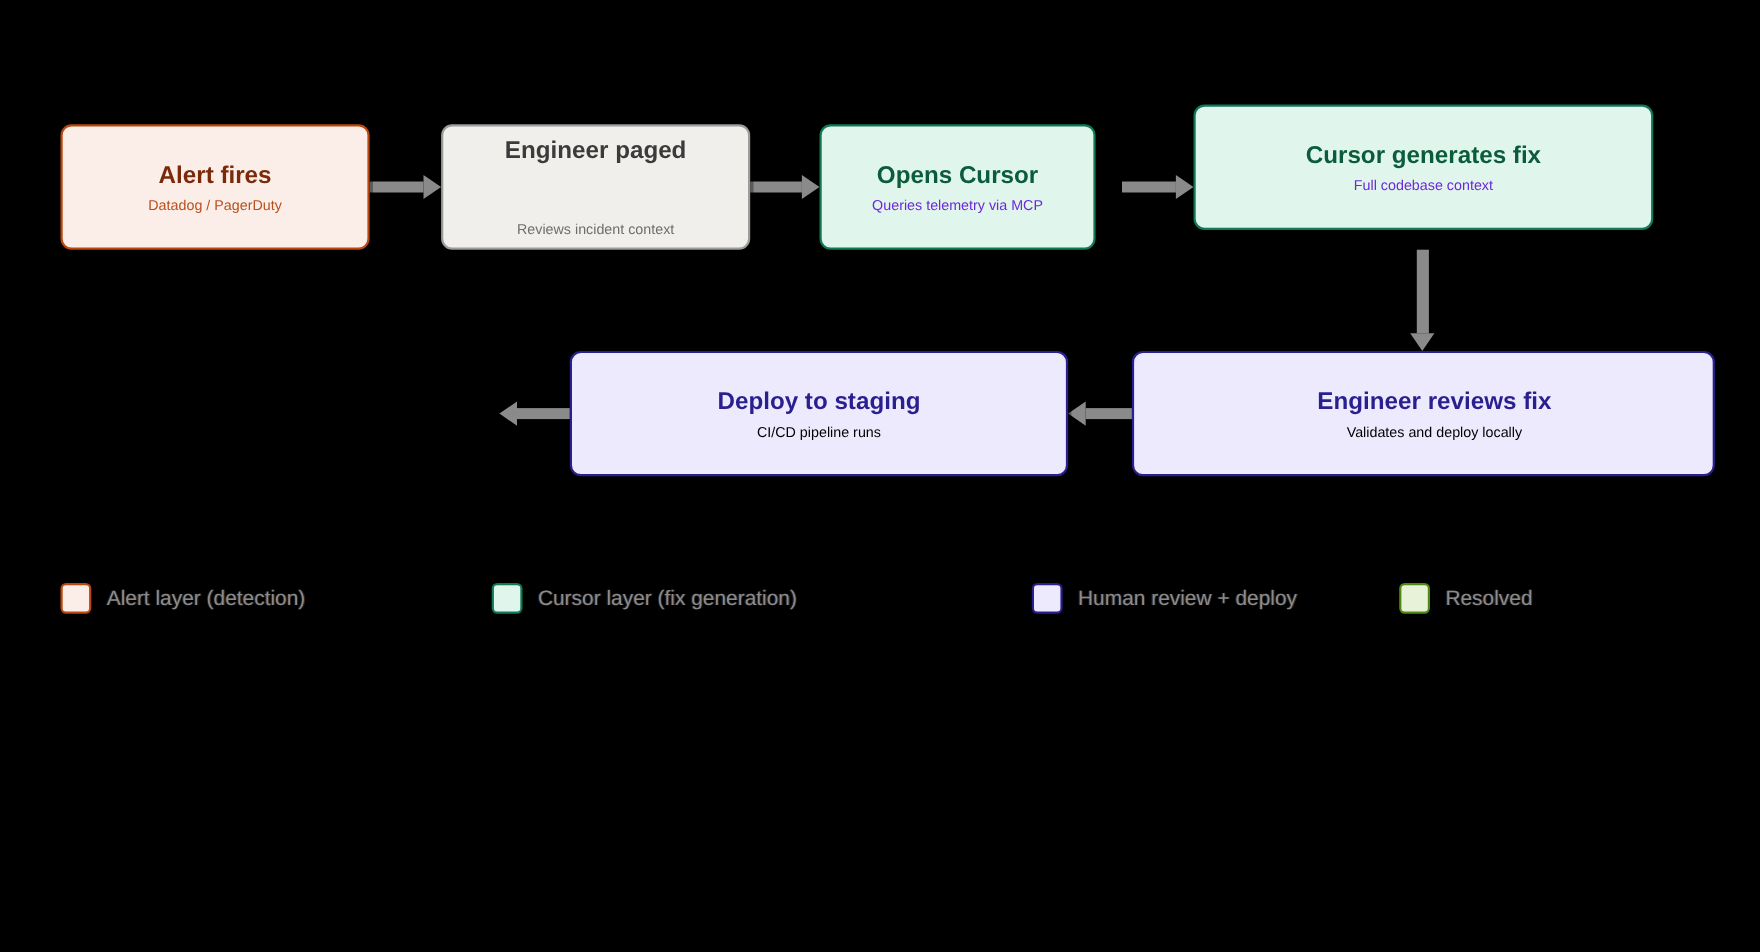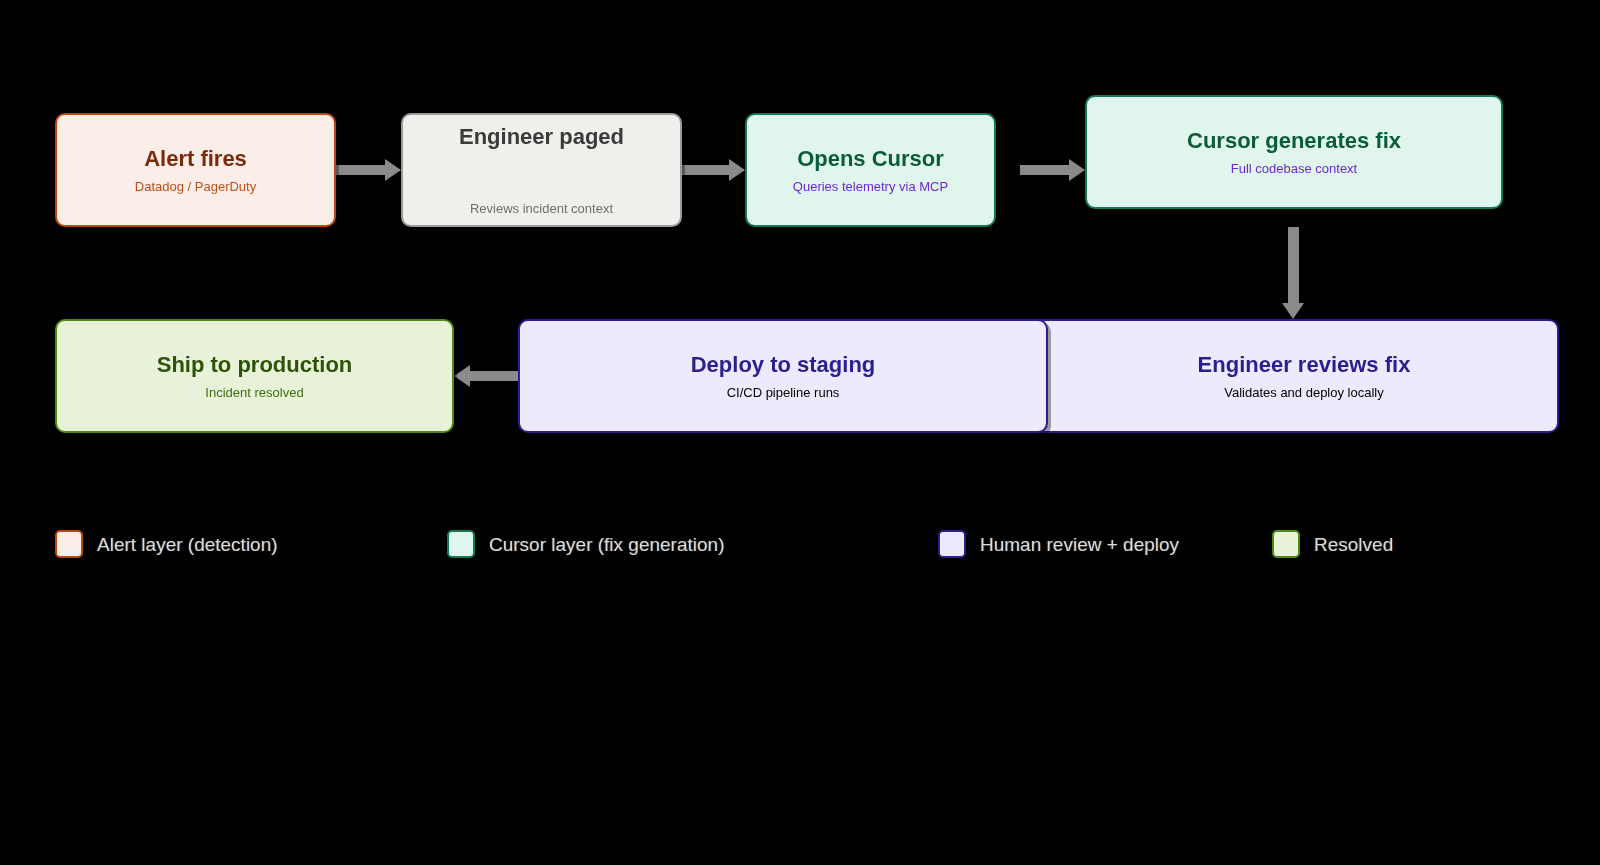--- a/index.html
+++ b/index.html
@@ -119,21 +119,21 @@
     border-style: solid;
     flex: 0 0 auto;
     box-shadow: 2px 2px 0 rgba(0,0,0,0.35);
   }
   .legend-label {
     margin-left: 14px;
     font-size: 19px;
     line-height: 1;
     white-space: nowrap;
     
-    color: #ffffff;
+    color: #a3a3a3;
     opacity: 0.85;
     text-shadow: 1px 0 0 rgba(150,90,40,0.45), -1px 0 0 rgba(40,90,150,0.45);
   }
 </style>
 </head>
 <body>
 
 <div id="canvas">
 
   <div class="conn conn-h" style="left:336px; top:165px; width:49px;"></div>
@@ -172,29 +172,25 @@
   <div class="node cat-cursor" style="left:1085px; top:95px; width:418px; height:114px;">
     <div class="n-title">Cursor generates fix</div>
     <div class="n-sub">Full codebase context</div>
   </div>
 
   <div class="node cat-human" style="left:1029px; top:319px; width:530px; height:114px;padding-left:20px;">
     <div class="n-title">Engineer reviews fix</div>
     <div class="n-sub">Validates and deploy locally</div>
   </div>
 
-  <div class="node cat-human" style="left:518px; top:319px; width:530px; height:114px;">
+  <div class="node cat-human" style="left:518px; top:319px; width:453px; height:114px;">
     <div class="n-title">Deploy to staging</div>
     <div class="n-sub">CI/CD pipeline runs</div>
   </div>
 
-  <div class="node cat-resolved" style="left:55px; top:319px; width:399px; height:114px;">
-    <div class="n-title">Ship to production</div>
-    <div class="n-sub">Incident resolved</div>
-  </div>
 
 </div>
 
 <div id="legend">
 
   <div class="legend-item" style="left:55px; top:529px;">
     <div class="legend-swatch" style="background:#fbeee8; border-color:#b8480f;"></div>
     <div class="legend-label">Alert layer (detection)</div>
   </div>
 

